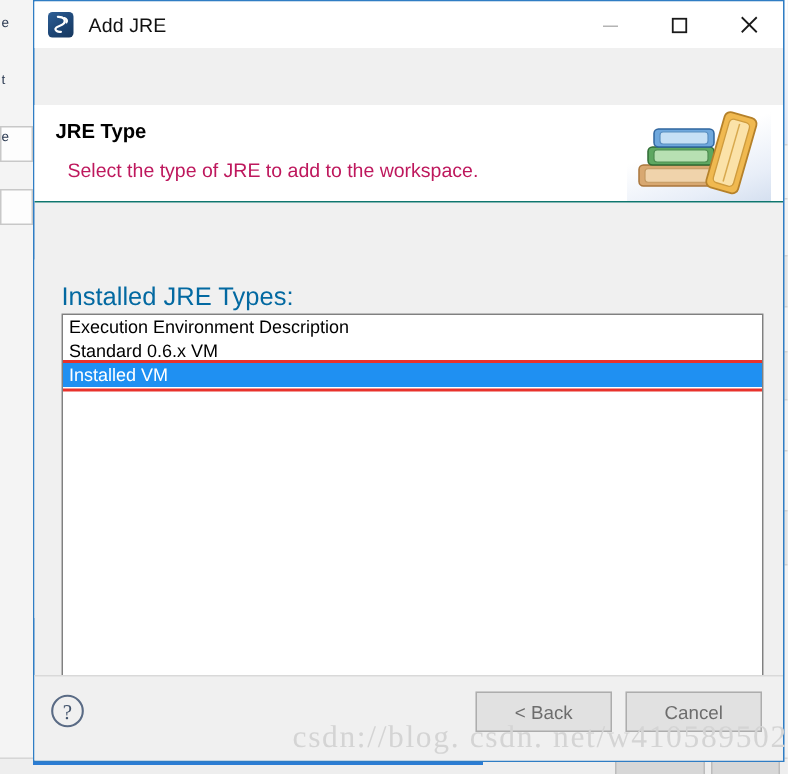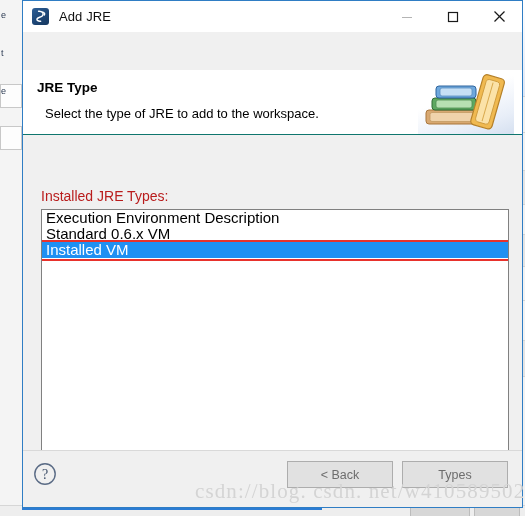--- a/index.html
+++ b/index.html
@@ -171,21 +171,21 @@
     top: 10px;
     font-size: 13.5px;
     font-weight: bold;
     color: #000000;
   }
   .header-sub {
     position: absolute;
     left: 22px;
     top: 36px;
     font-size: 13px;
-    color: #000000;
+    color: #be185d;
   }
   .header-art {
     position: absolute;
     right: 8px;
     top: 0px;
     width: 96px;
     height: 64px;
     overflow: hidden;
   }
   .header-art .sky {
@@ -197,39 +197,39 @@
   
   .body {
     flex: 1 1 auto;
     position: relative;
     background: #f0f0f0;
   }
   .field-label {
     position: absolute;
     left: 18px;
     top: 15px;
-    font-size: 14px;
-    color: #b91c1c;
+    font-size: 17px;
+    color: #0369a1;
   }
   .listbox {
     position: absolute;
     left: 18px;
     top: 36px;
     width: 468px;
     height: 253px;
     background: #ffffff;
     border: 1px solid #808080;
     box-sizing: border-box;
     overflow: hidden;
   }
   .list-item {
     height: 16px;
     line-height: 16px;
     padding-left: 4px;
-    font-size: 15px;
+    font-size: 12px;
     color: #000000;
     white-space: nowrap;
   }
   .list-item.selected {
     background: #1f90f2;
     color: #ffffff;
   }
 
   
   .red-box {
@@ -259,21 +259,21 @@
     height: 24px;
   }
   .btnrow {
     position: absolute;
     right: 14px;
     top: 10px;
     display: flex;
     gap: 9px;
   }
   .btn {
-    width: 106px;
+    width: 91px;
     height: 27px;
     font-size: 12.5px;
     font-family: "Liberation Sans", sans-serif;
     display: flex;
     align-items: center;
     justify-content: center;
     box-sizing: border-box;
     border: 1px solid #adadad;
     background: #e1e1e1;
     color: #6d6d6d;
@@ -413,18 +413,18 @@
   <div class="footer">
     <div class="help-icon">
       <svg width="24" height="24" viewBox="0 0 24 24" aria-hidden="true">
         <circle cx="12" cy="12" r="10.2" fill="none" stroke="#5a6b85" stroke-width="1.4"></circle>
         <text x="12" y="17" text-anchor="middle" font-family="Liberation Serif, serif" font-size="14" fill="#41526b">?</text>
       </svg>
     </div>
 
     <div class="btnrow">
       <div class="btn">&lt; Back</div>
-      <div class="btn">Types</div>
+      <div class="btn">Cancel</div>
     </div>
 
     <div class="watermark">csdn://blog. csdn. net/w410589502</div>
   </div>
 </div>
 
 </body></html>

